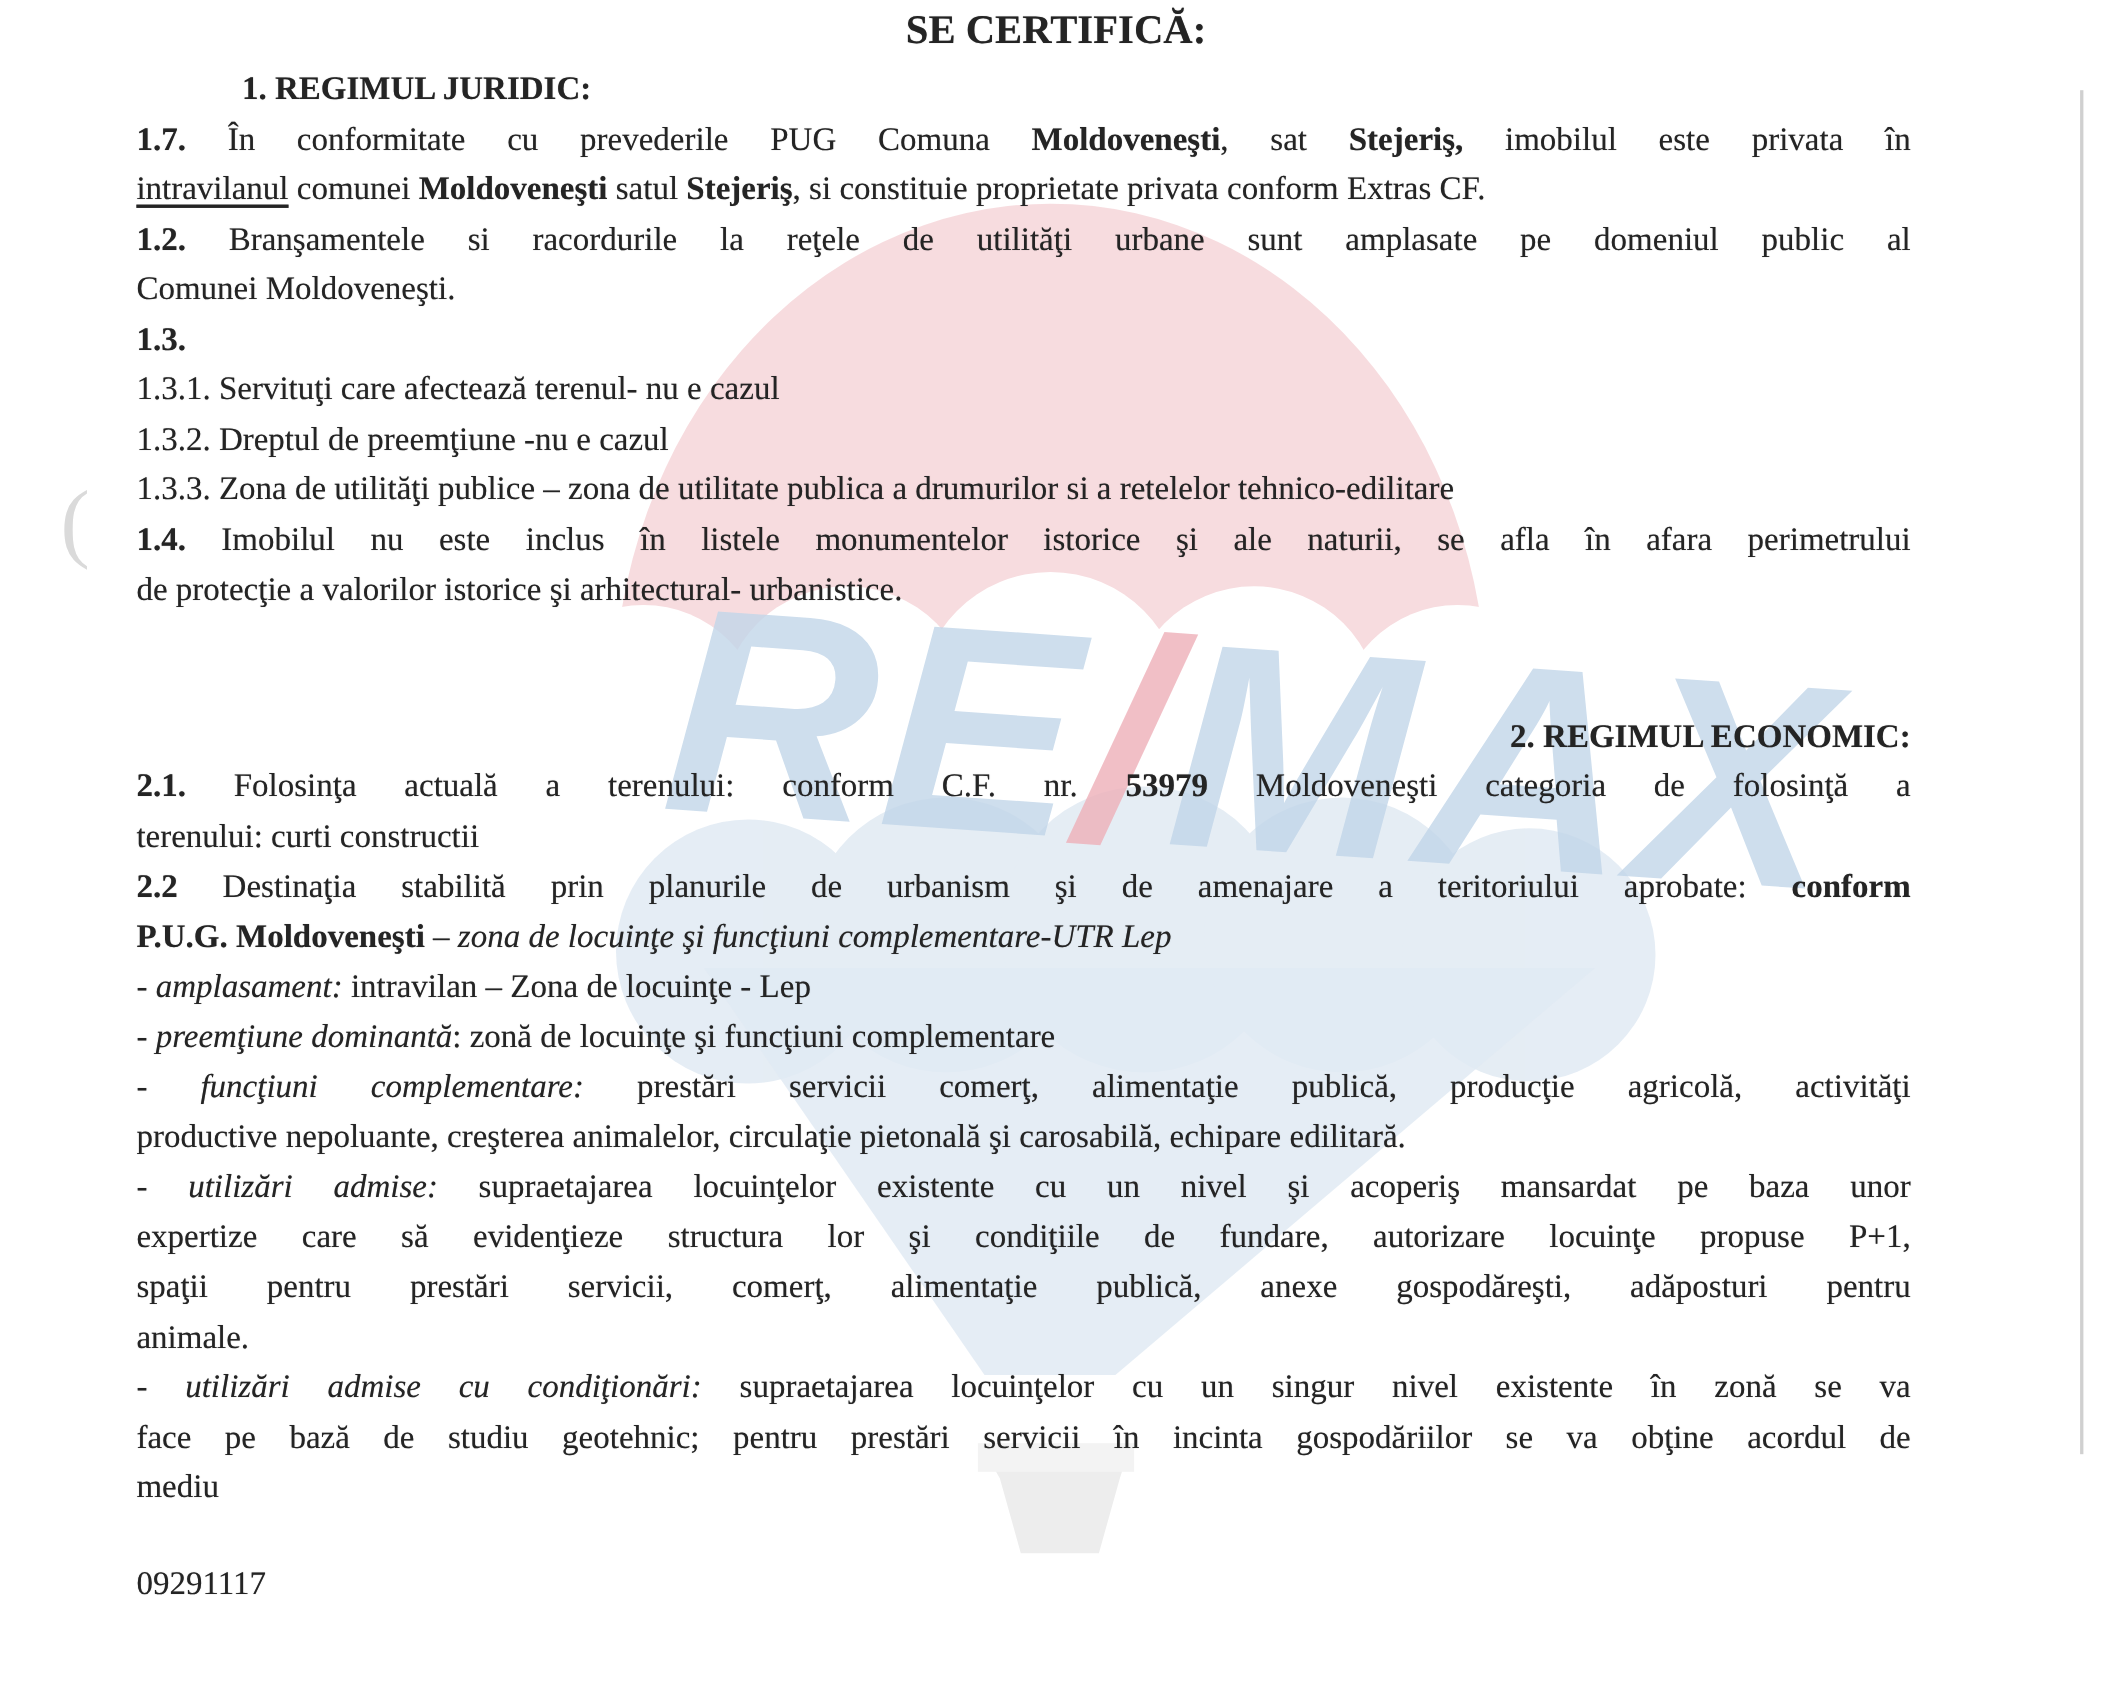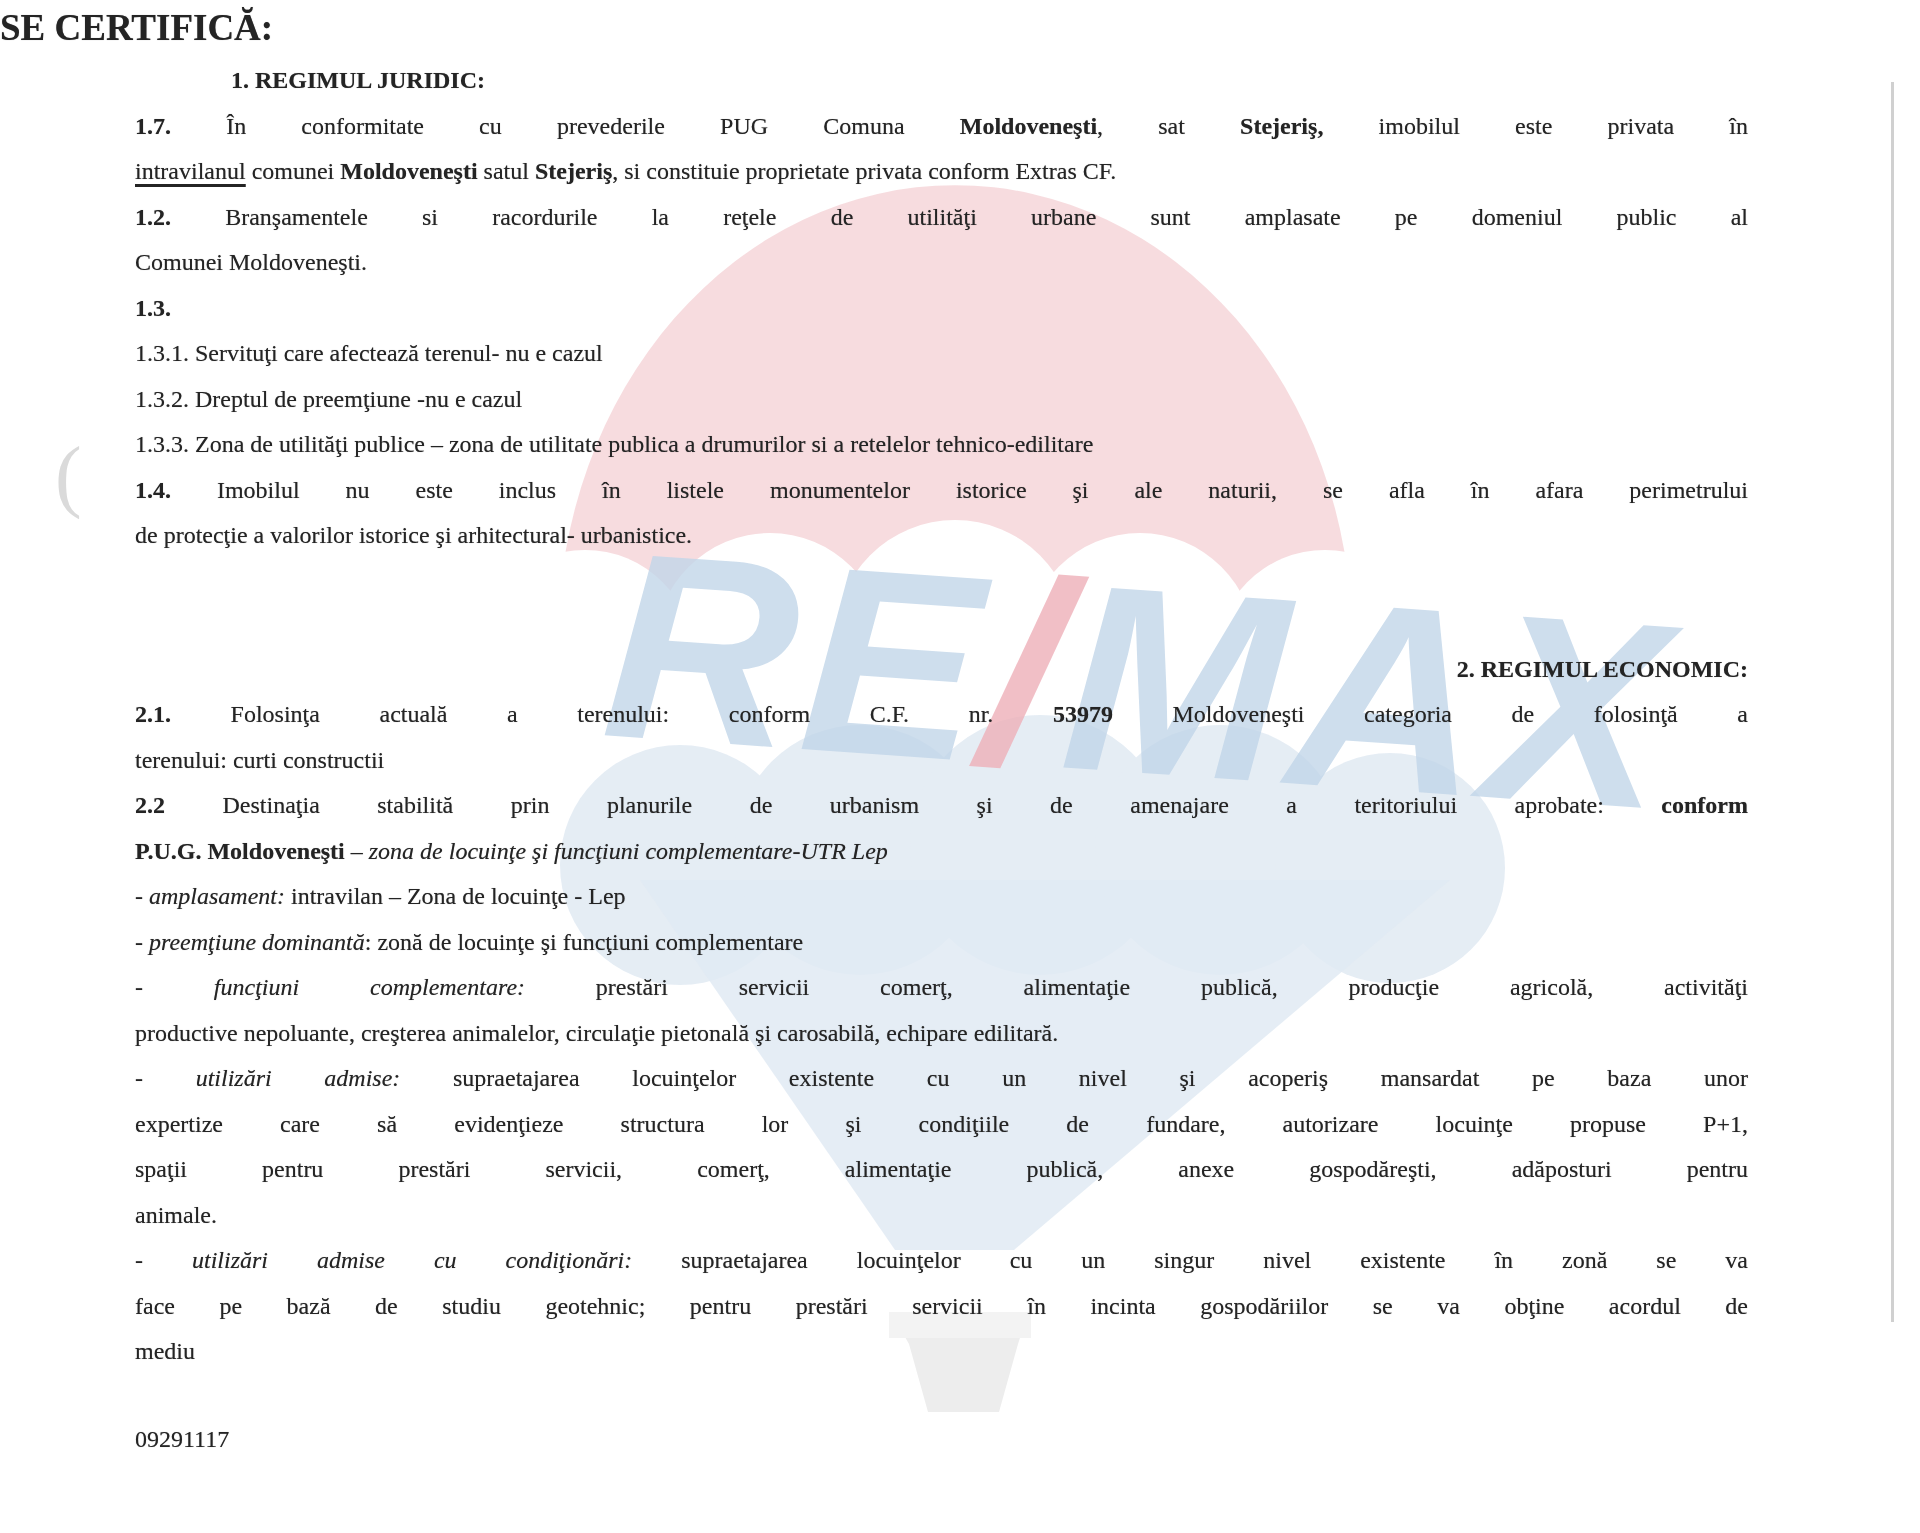--- a/index.html
+++ b/index.html
@@ -8,26 +8,26 @@
     width:1920px; height:1533px;
     background:#ffffff;
     overflow:hidden;
     font-family:"Liberation Serif","DejaVu Serif",serif;
     color:#242424;
   }
   .wm { position:absolute; top:0; left:0; z-index:0; }
   .doc-layer { position:relative; z-index:1; }
   .title {
     position:absolute; top:6px; left:0; width:1920px;
-    font-weight:bold; font-size:37px;
+    text-align:center; font-weight:bold; font-size:37px;
     text-shadow:0 0 0.7px rgba(30,30,30,0.55);
   }
   .content {
-    position:absolute; top:58px; left:135px; width:1613px;
-    font-size:24px; line-height:45.5px;
+    position:absolute; top:58px; left:124px; width:1613px;
+    font-size:30px; line-height:45.5px;
     text-shadow:0 0 0.7px rgba(30,30,30,0.5);
   }
   .ln { text-align:justify; }
   .jl { text-align-last:justify; }
   .ll { text-align-last:left; }
   .h  { font-weight:bold; text-indent:96px; text-align:left; }
   .h2 { margin-top:88px;text-align:right; }
   .ftr { margin-top:42px; text-align:right; }
   b { font-weight:bold; }
   .i { font-style:italic; }

